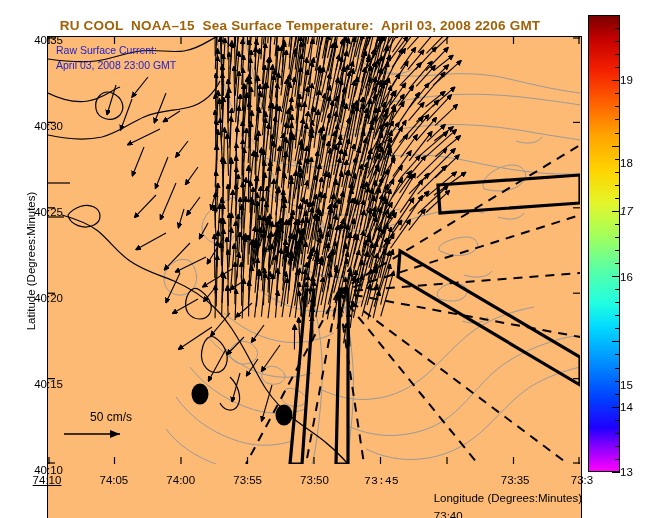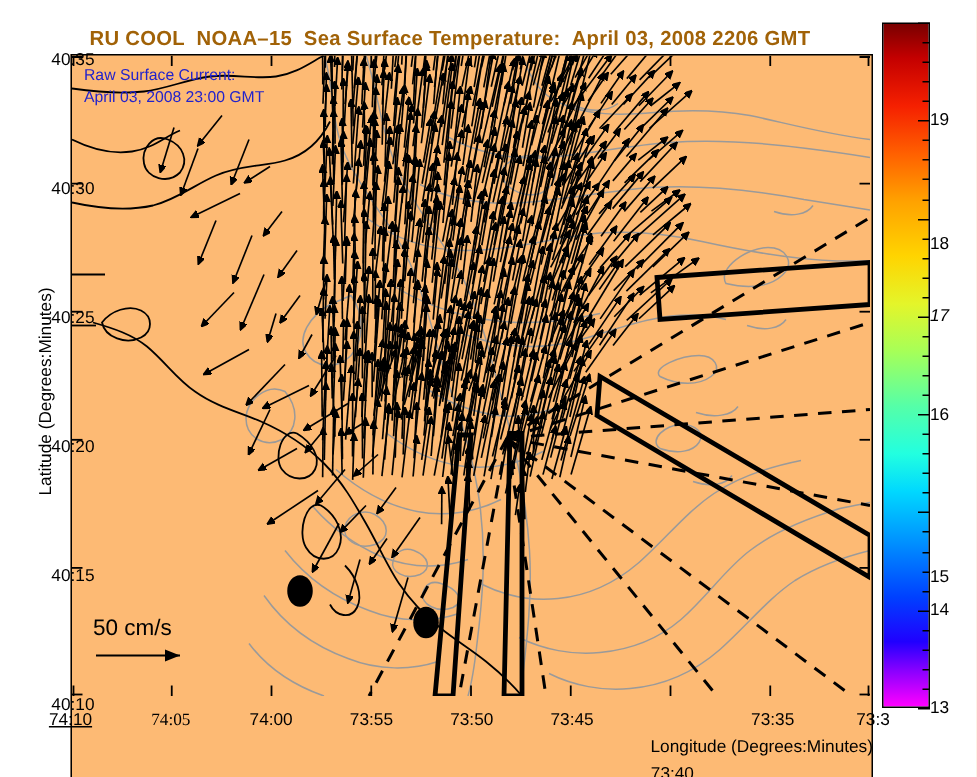--- a/index.html
+++ b/index.html
@@ -50,21 +50,21 @@
            #ff6000 81%,
            #f52000 88%,
            #c40000 95%,
            #7a0000 100%);}
   .cbtick{position:absolute;left:620px;font-size:11.5px;color:#000;
           transform:translateY(-50%);}
   .cbminor{position:absolute;left:612px;width:8px;height:1px;background:#000;}
 
   
   .veclegend{position:absolute;z-index:7;}
-  .veclegend .lbl{font-size:15px;color:#000;white-space:nowrap;}
+  .veclegend .lbl{font-size:12px;color:#000;white-space:nowrap;text-align:right;}
   svg{display:block;}
 </style>
 </head>
 <body>
 
 <div id="stage">
 
   <div class="title">RU COOL  NOAA–15  Sea Surface Temperature:  April 03, 2008 2206 GMT</div>
 
   <div class="plotbox">
@@ -982,25 +982,25 @@
   <div id="ylabels">
       <div class="ytlabel" style="top: 40px;">40:35</div>
       <div class="ytlabel" style="top: 126px;">40:30</div>
       <div class="ytlabel" style="top: 212px;">40:25</div>
       <div class="ytlabel" style="top: 298px;">40:20</div>
       <div class="ytlabel" style="top: 384px;">40:15</div>
       <div class="ytlabel" style="top: 470px;">40:10</div>
     </div>
   <div id="xlabels">
       <div class="xtlabel" style="left: 47px; text-decoration: underline;">74:10</div>
-      <div class="xtlabel" style="left: 113.875px; font-family: Liberation Serif, serif;">74:05</div>
+      <div class="xtlabel" style="left: 113.875px;">74:05</div>
       <div class="xtlabel" style="left: 180.75px;">74:00</div>
       <div class="xtlabel" style="left: 247.625px;">73:55</div>
       <div class="xtlabel" style="left: 314.5px;">73:50</div>
-      <div class="xtlabel" style="left: 381.375px;">73:45</div>
+      <div class="xtlabel" style="left: 381.375px; font-family: Liberation Mono, monospace;">73:45</div>
       <div class="xtlabel" style="left: 448.25px; margin-top: 36px;">73:40</div>
       <div class="xtlabel" style="left: 515.125px;">73:35</div>
       <div class="xtlabel" style="left: 582px;">73:3</div>
     </div>
 
   <div class="xaxis-title">Longitude (Degrees:Minutes)</div>
   <div class="yaxis-title">Latitude (Degrees:Minutes)</div>
 
   <div class="cbar"></div>
   <div id="cblabels">

